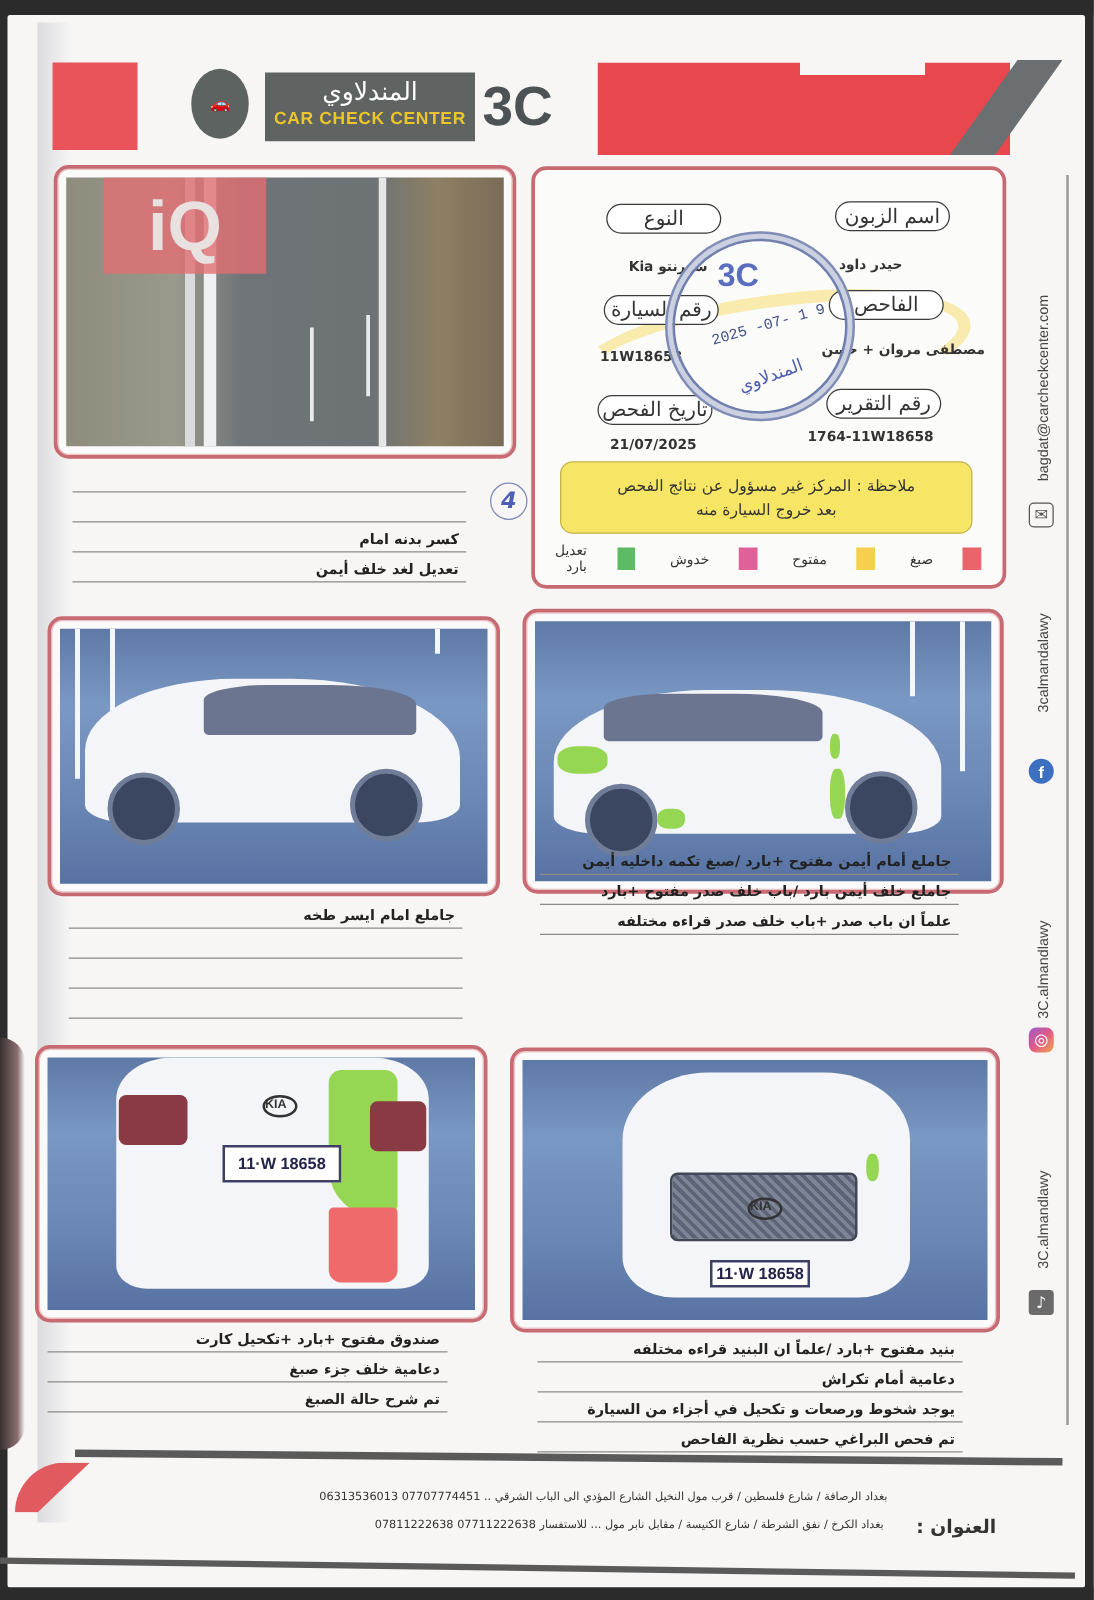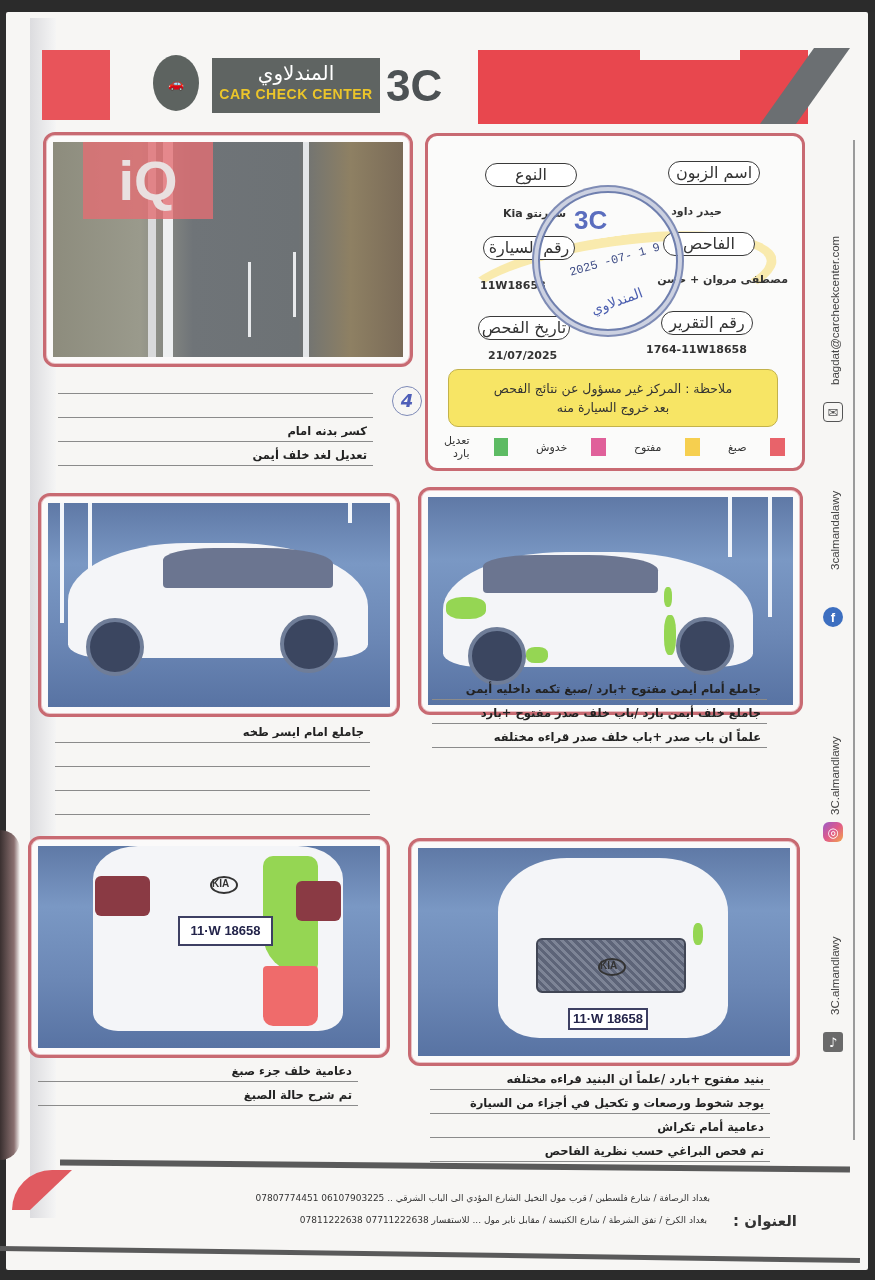--- a/index.html
+++ b/index.html
@@ -216,40 +216,41 @@
   <div class="photo p-car">
     <div class="car-body" style="left:80px;top:10px;width:230px;height:180px;border-radius:30% 30% 18% 18%;"></div>
     <div class="grille" style="left:118px;top:90px;width:150px;height:55px;"></div>
     <div class="kia-badge" style="left:180px;top:110px;width:28px;height:18px;">KIA</div>
     <div class="green-mark" style="left:275px;top:75px;width:10px;height:22px;"></div>
     <div class="plate" style="left:150px;top:160px;width:80px;height:22px;">11·W 18658</div>
   </div>
 </div>
 
 <div class="notes" style="left:38px;top:1058px;width:320px;">
+  <div class="note-line">صندوق مفتوح +بارد +تكحيل كارت</div>
   <div class="note-line">دعامية خلف جزء صبغ</div>
   <div class="note-line">تم شرح حالة الصبغ</div>
 </div>
 <div class="notes" style="left:430px;top:1066px;width:340px;">
   <div class="note-line">بنيد مفتوح +بارد /علماً ان البنيد قراءه مختلفه</div>
+  <div class="note-line">دعامية أمام تكراش</div>
   <div class="note-line">يوجد شخوط ورصعات و تكحيل في أجزاء من السيارة</div>
-  <div class="note-line">دعامية أمام تكراش</div>
   <div class="note-line">تم فحص البراغي حسب نظرية الفاحص</div>
 </div>
 
 <div class="side-rule"></div>
 <div class="side-txt" style="left:829px;top:385px;">bagdat@carcheckcenter.com</div>
 <div class="side-icon" style="left:823px;top:402px;border:1.5px solid #555;color:#555;">✉</div>
 <div class="side-txt" style="left:829px;top:570px;">3calmandalawy</div>
 <div class="side-icon" style="left:823px;top:607px;background:#3d6fc0;color:#fff;border-radius:50%;font-weight:bold;font-family:'Liberation Sans',sans-serif;">f</div>
 <div class="side-txt" style="left:829px;top:815px;">3C.almandlawy</div>
 <div class="side-icon" style="left:823px;top:822px;background:linear-gradient(135deg,#9b5bc7,#e05a8a,#f3a64a);color:#fff;border-radius:6px;">◎</div>
 <div class="side-txt" style="left:829px;top:1015px;">3C.almandlawy</div>
 <div class="side-icon" style="left:823px;top:1032px;background:#6a6a6a;color:#fff;border-radius:3px;">♪</div>
 
 <div class="footer-red"></div>
 <div class="footer-band"></div>
 <div class="addr-label">العنوان :</div>
-<div class="addr-line" style="right:165px;top:1193px;">بغداد الرصافة / شارع فلسطين / قرب مول النخيل الشارع المؤدي الى الباب الشرقي .. 06107903225 07807774451</div>
+<div class="addr-line" style="right:165px;top:1193px;">بغداد الرصافة / شارع فلسطين / قرب مول النخيل الشارع المؤدي الى الباب الشرقي .. 07707774451 06313536013</div>
 <div class="addr-line" style="right:168px;top:1215px;">بغداد الكرخ / نفق الشرطة / شارع الكنيسة / مقابل نابر مول ... للاستفسار 07711222638 07811222638</div>
 <div class="footer-band2"></div>
 <div class="dark-edge"></div>
 <div class="bottombar"></div>
 
 </body></html>

